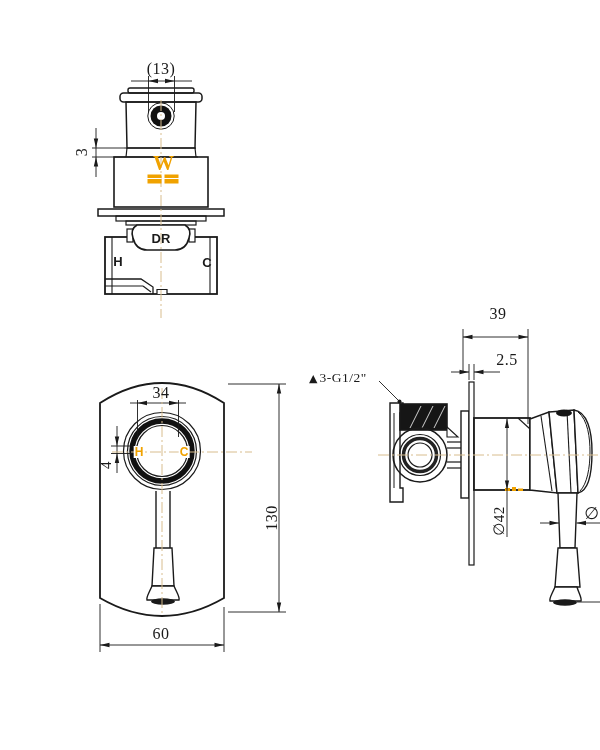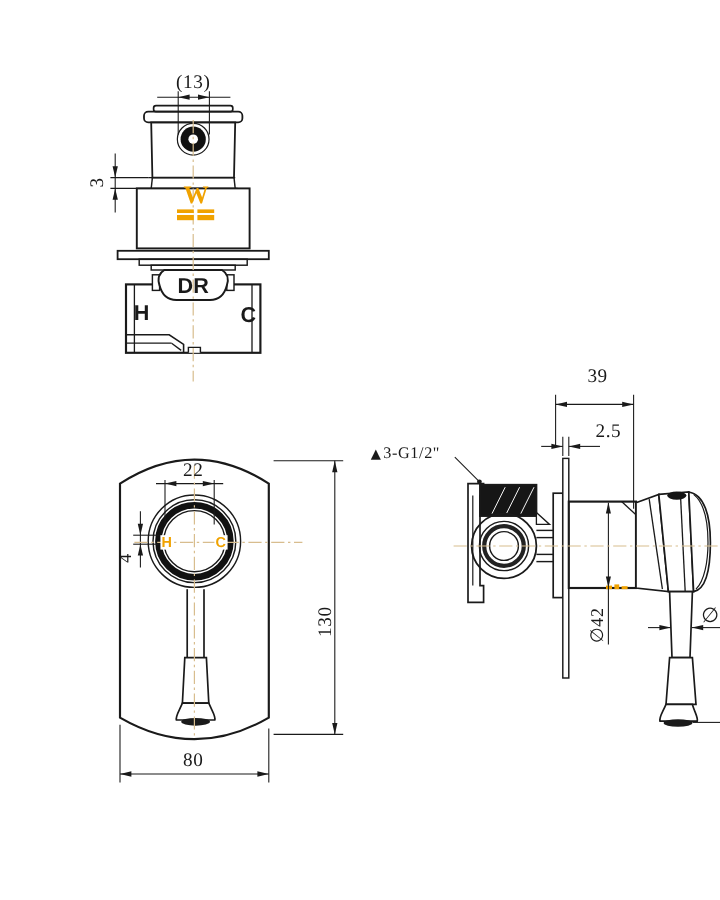--- a/index.html
+++ b/index.html
@@ -2,21 +2,21 @@
 <html><head>
 <meta charset="utf-8">
 <style>
   html,body{margin:0;padding:0;}
   .canvas{position:relative;width:600px;height:750px;background:#ffffff;overflow:hidden;
           font-family:"Liberation Serif", serif;color:#1a1a1a;}
   .canvas svg{position:absolute;left:0;top:0;}
   .lbl{position:absolute;transform:translate(-50%,-50%);font-size:16px;white-space:nowrap;
        line-height:1;letter-spacing:0.5px;}
   .lbl.rot{transform:translate(-50%,-50%) rotate(-90deg);}
-  .lbl.sans{font-family:"Liberation Sans", sans-serif;font-weight:bold;font-size:18px;letter-spacing:0;}
+  .lbl.sans{font-family:"Liberation Sans", sans-serif;font-weight:bold;font-size:13px;letter-spacing:0;}
   .lbl.orange{color:#f0a200;font-size:12px;background:#fff;padding:0 1px;}
   .lbl.small{font-size:15px;}
   .callout{position:absolute;display:flex;align-items:center;gap:2px;transform:translate(0,-50%);}
   .callout .tri{font-size:11px;line-height:1;font-family:"DejaVu Sans", sans-serif;}
   .callout .txt{font-size:13.5px;letter-spacing:0.5px;}
   .logo{position:absolute;transform:translate(-50%,-50%);display:flex;flex-direction:column;
         align-items:center;line-height:1;}
   .logo .w{font-family:"Liberation Serif", serif;font-weight:bold;font-size:21px;color:#f0a200;
            letter-spacing:-1px;}
   .logo .blocks{display:flex;gap:3px;margin-top:1px;}
@@ -229,26 +229,26 @@
   <div class="lbl sans" style="left:118px;top:261px;">H</div>
   <div class="lbl sans" style="left:207px;top:262px;">C</div>
   <div class="logo" style="left:163px;top:168px;">
     <span class="w">W</span>
     <span class="blocks">
         <span></span>
         <span></span>
       </span>
   </div>
 
-  <div class="lbl" style="left:161px;top:393px;">22</div>
+  <div class="lbl" style="left:161px;top:393px;">34</div>
   <div class="lbl rot small" style="left:106px;top:465px;">4</div>
   <div class="lbl sans orange" style="left:139px;top:452px;">H</div>
   <div class="lbl sans orange" style="left:184px;top:452px;">C</div>
   <div class="lbl rot" style="left:272px;top:518px;">130</div>
-  <div class="lbl" style="left:161px;top:634px;">80</div>
+  <div class="lbl" style="left:161px;top:634px;">60</div>
 
   <div class="lbl" style="left:498px;top:314px;">39</div>
   <div class="lbl" style="left:507px;top:360px;font-family:Liberation Serif, serif;">2.5</div>
   <div class="callout" style="left:309px;top:378px;">
     <span class="tri">▲</span>
     <span class="txt">3-G1/2"</span>
   </div>
   <div class="lbl rot small" style="left:499px;top:521px;">∅42</div>
   <div class="lbl dia-big" style="left:592px;top:513px;">∅</div>
 

